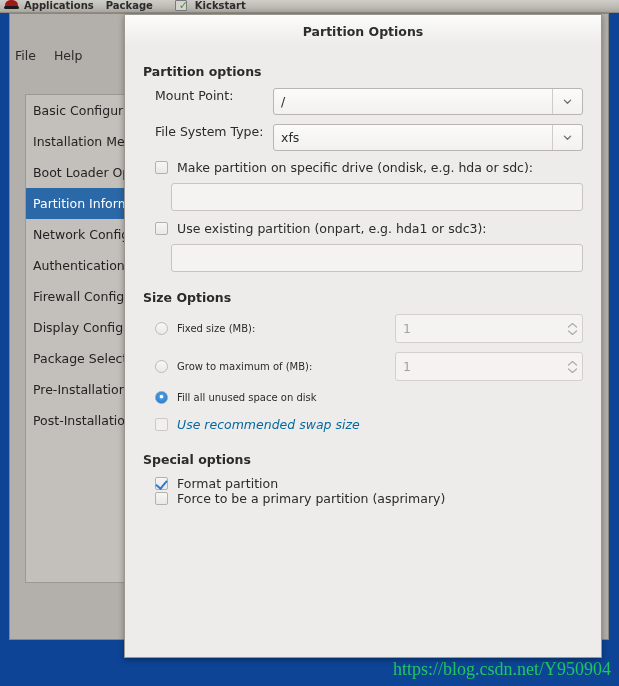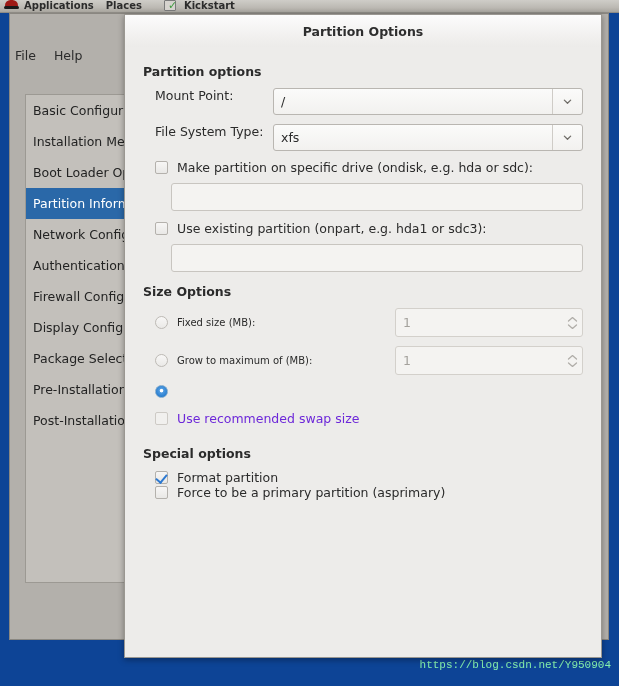--- a/index.html
+++ b/index.html
@@ -182,23 +182,23 @@
     left: 0; right: 0; bottom: 0;
     height: 56px;
     background: #b3b0ab;
   }
 
   
   #watermark {
     position: absolute;
     right: 8px;
     top: 659px;
-    font-size: 11px;
-    color: #86efac;
-    font-family: Liberation Mono, monospace;
+    font-size: 18px;
+    color: #22c55e;
+    font-family: Liberation Serif, serif;
     white-space: nowrap;
     letter-spacing: 0px;
   }
 
   
   #dialog {
     position: absolute;
     left: 124px; top: 14px;
     width: 478px; height: 644px;
     background: #edecea;
@@ -225,21 +225,21 @@
     padding: 0 18px;
     box-sizing: border-box;
   }
 
   .section-title {
     font-size: 12.5px;
     font-weight: bold;
     color: #2b2b2b;
     margin: 17px 0 9px 0;
   }
-  #sec-size.section-title { margin-top: 12px; }
+  #sec-size.section-title { margin-top: 18px; }
   #sec-special.section-title { margin-top: 20px; }
 
   .field-row {
     display: flex;
     align-items: flex-start;
     margin-bottom: 9px;
   }
   .field-label {
     font-size: 12.5px;
     color: #2b2b2b;
@@ -308,21 +308,21 @@
   }
   .cbox.disabled {
     border-color: #cdcac5;
     background: #f1f0ee;
   }
   .check-label {
     font-size: 12.5px;
     color: #2b2b2b;
     white-space: nowrap;
   }
-  .check-label.disabled { color: #6d28d9; }
+  .check-label.disabled { color: #0369a1; font-style: italic; }
 
   .text-input {
     margin: 0 0 10px 28px;
     height: 28px;
     background: #f4f3f1;
     border: 1px solid #c8c5c0;
     border-radius: 3px;
     box-sizing: border-box;
   }
 
@@ -414,21 +414,21 @@
 <body>
 
 <div id="desktop">
 
   <div id="top-panel">
     <div class="panel-hat">
       <div class="hat-body"></div>
       <div class="hat-brim"></div>
     </div>
     <div class="panel-item">Applications</div>
-    <div class="panel-item">Places</div>
+    <div class="panel-item">Package</div>
     <div class="panel-ks">
       <div class="ks-icon">
         <div class="ks-win"></div>
         <div class="ks-check">✓</div>
       </div>
       <div class="panel-item">Kickstart</div>
     </div>
   </div>
 
   <div id="app-window">
@@ -541,20 +541,21 @@
               </svg>
             <svg width="11" height="7" viewBox="0 0 11 7">
                 <path d="M1.5 2 L5.5 5.4 L9.5 2" fill="none" stroke="#b0ada8" stroke-width="1.3" stroke-linecap="round" stroke-linejoin="round"></path>
               </svg>
           </div>
         </div>
       </div>
 
       <div class="radio-row" style="margin-bottom:13px;">
         <div class="radio selected"></div>
+        <div class="radio-label" style="width:auto;">Fill all unused space on disk</div>
       </div>
 
       <div class="check-row">
         <div class="cbox disabled"></div>
         <div class="check-label disabled">Use recommended swap size</div>
       </div>
 
       <div class="section-title" id="sec-special">Special options</div>
 
       <div class="check-row" style="margin-bottom:0;">

